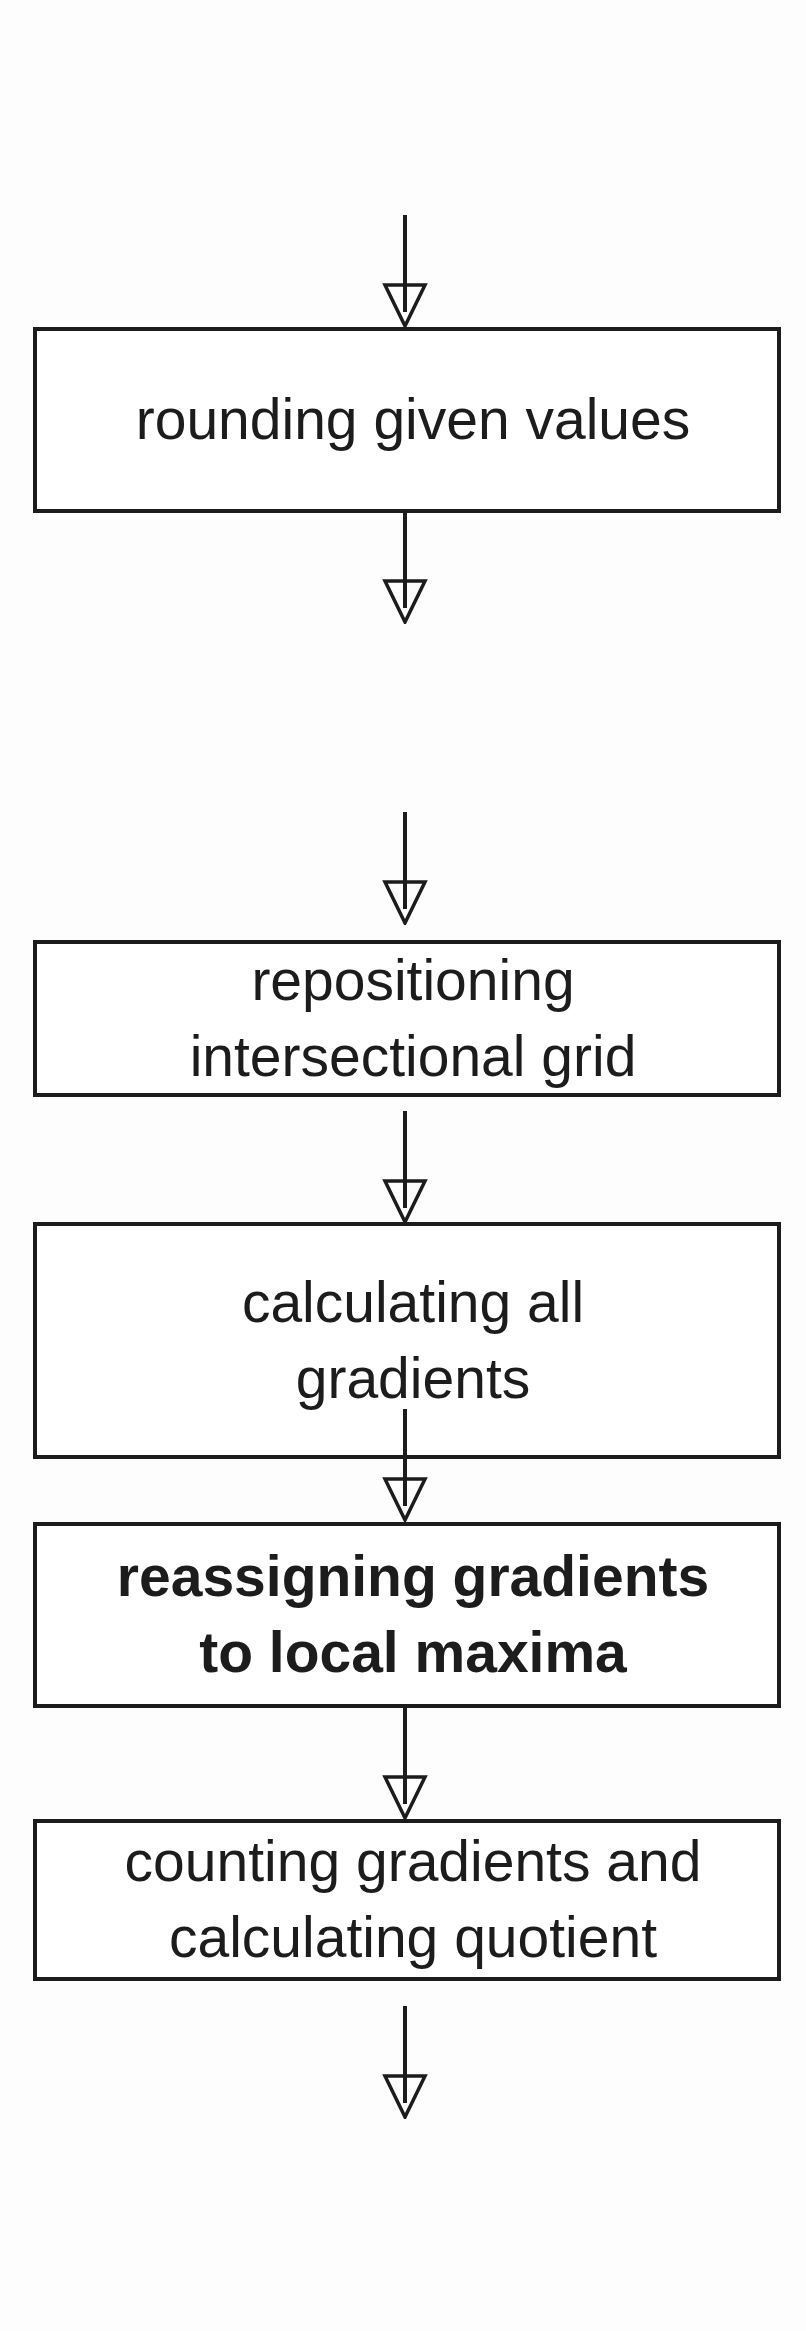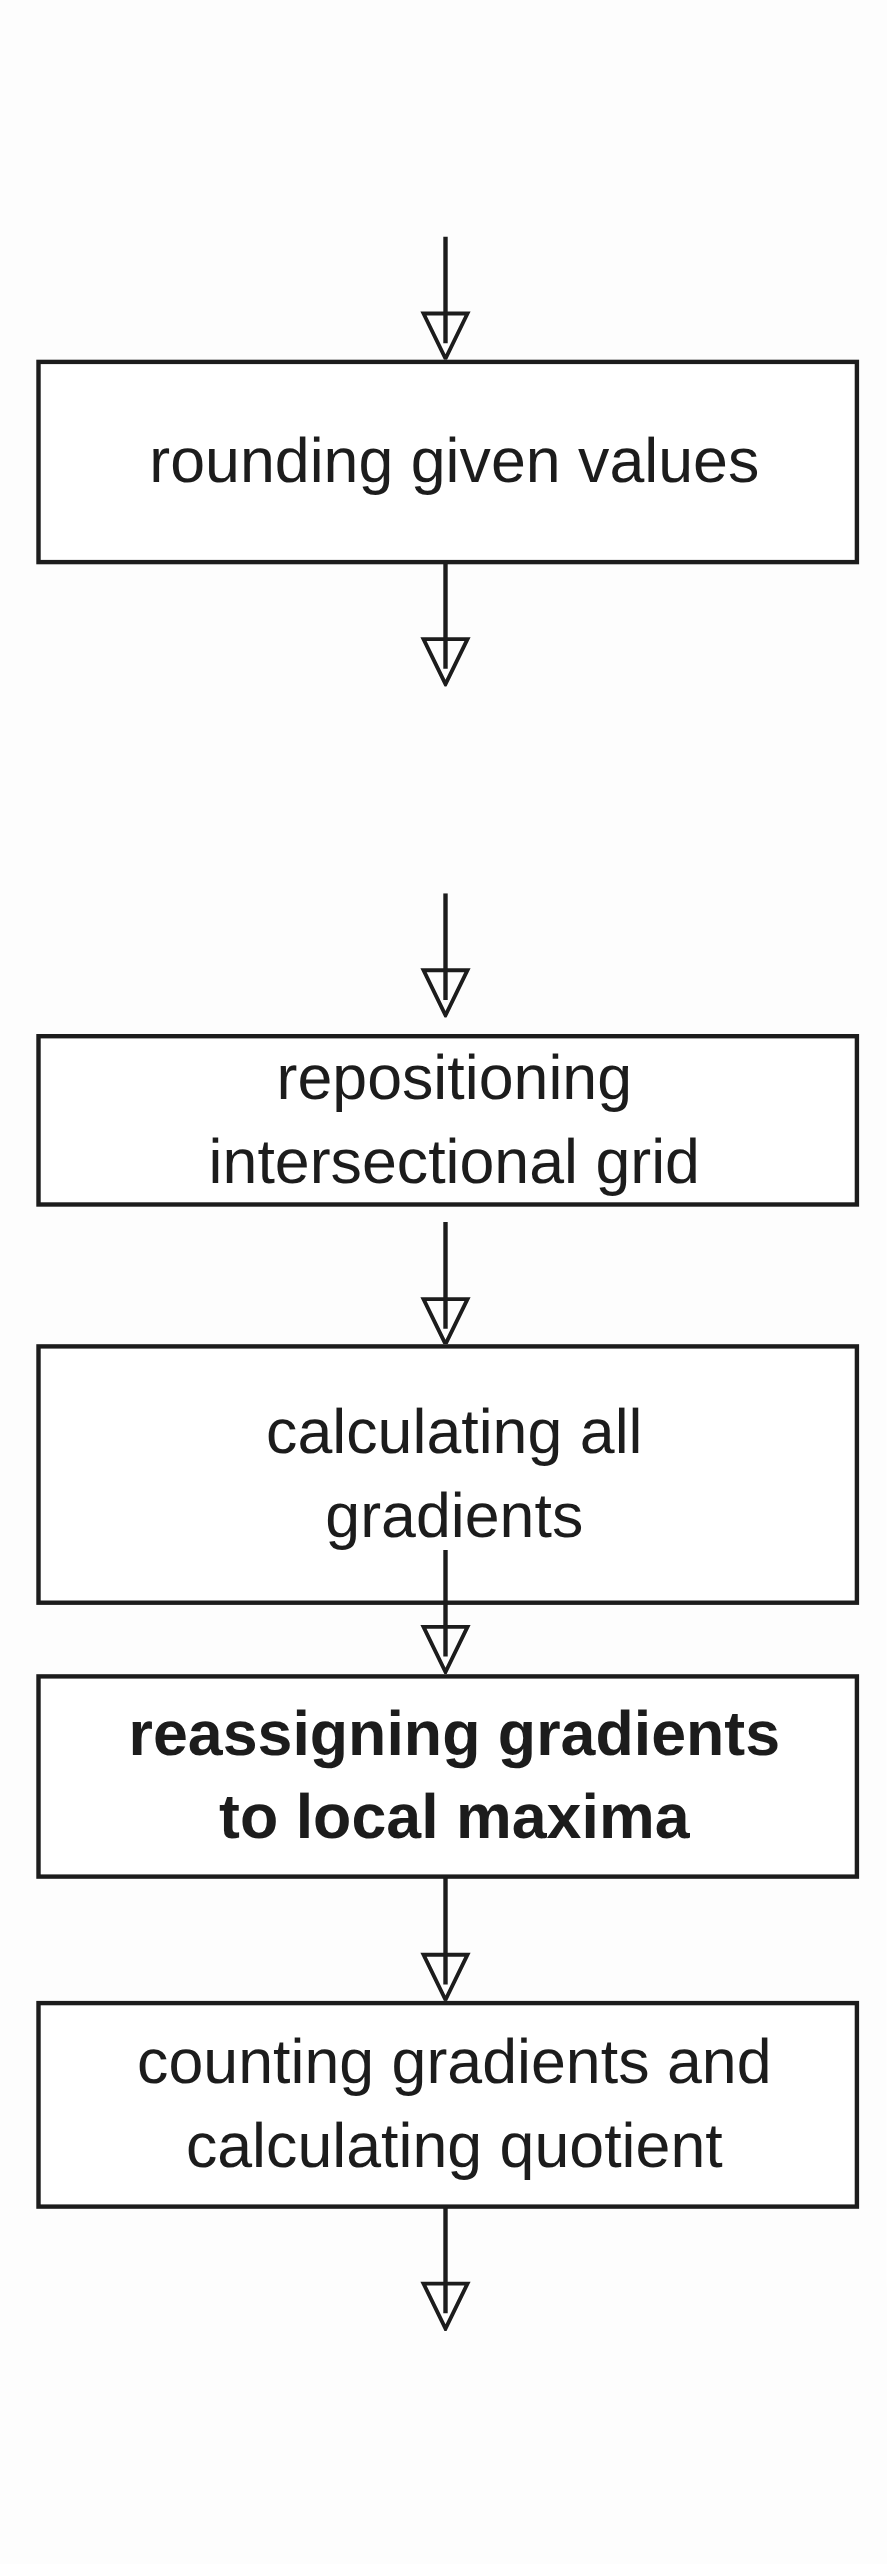--- a/index.html
+++ b/index.html
@@ -90,21 +90,21 @@
   <div class="node rect-node" style="top:1522px; height:186px;font-weight:bold;">
     <span class="label">reassigning gradients
 to local maxima</span>
   </div>
 
   <svg class="arrow" style="top:1707px;" width="48" height="113" viewBox="0 0 48 113">
     <line x1="24" y1="0" x2="24" y2="97" stroke="#1c1c1c" stroke-width="4"></line>
     <polygon points="4,70 44,70 24,111" fill="none" stroke="#1c1c1c" stroke-width="3.5"></polygon>
   </svg>
 
-  <div class="node rect-node" style="top:1819px; height:189px;">
+  <div class="node rect-node" style="top:1819px; height:162px;">
     <span class="label">counting gradients and
 calculating quotient</span>
   </div>
 
   <svg class="arrow" style="top:2006px;" width="48" height="113" viewBox="0 0 48 113">
     <line x1="24" y1="0" x2="24" y2="97" stroke="#1c1c1c" stroke-width="4"></line>
     <polygon points="4,70 44,70 24,111" fill="none" stroke="#1c1c1c" stroke-width="3.5"></polygon>
   </svg>
 
 

